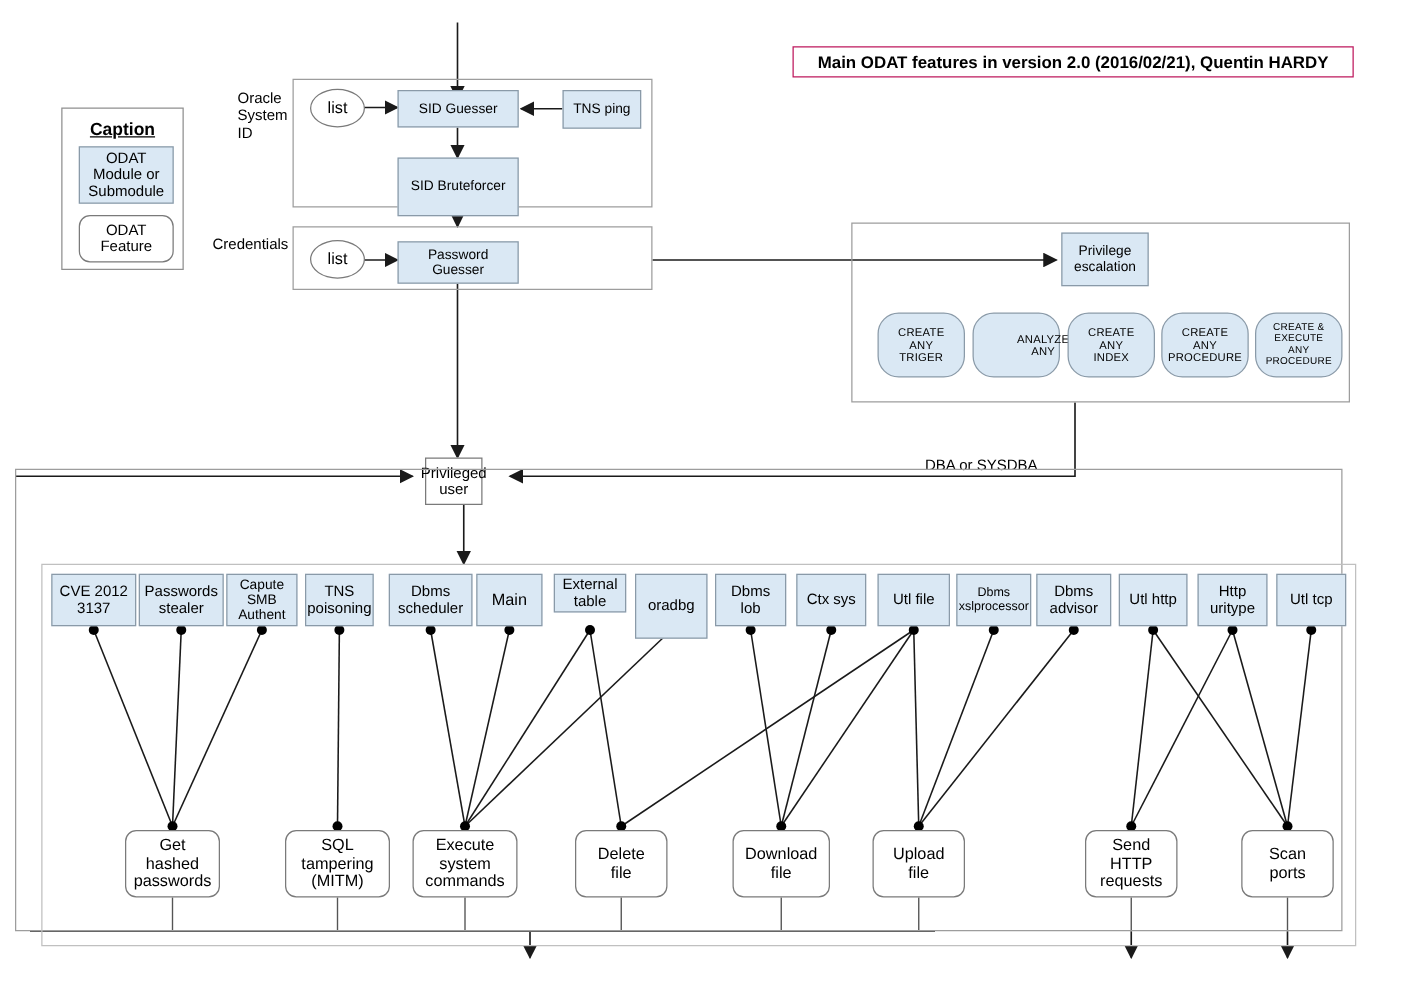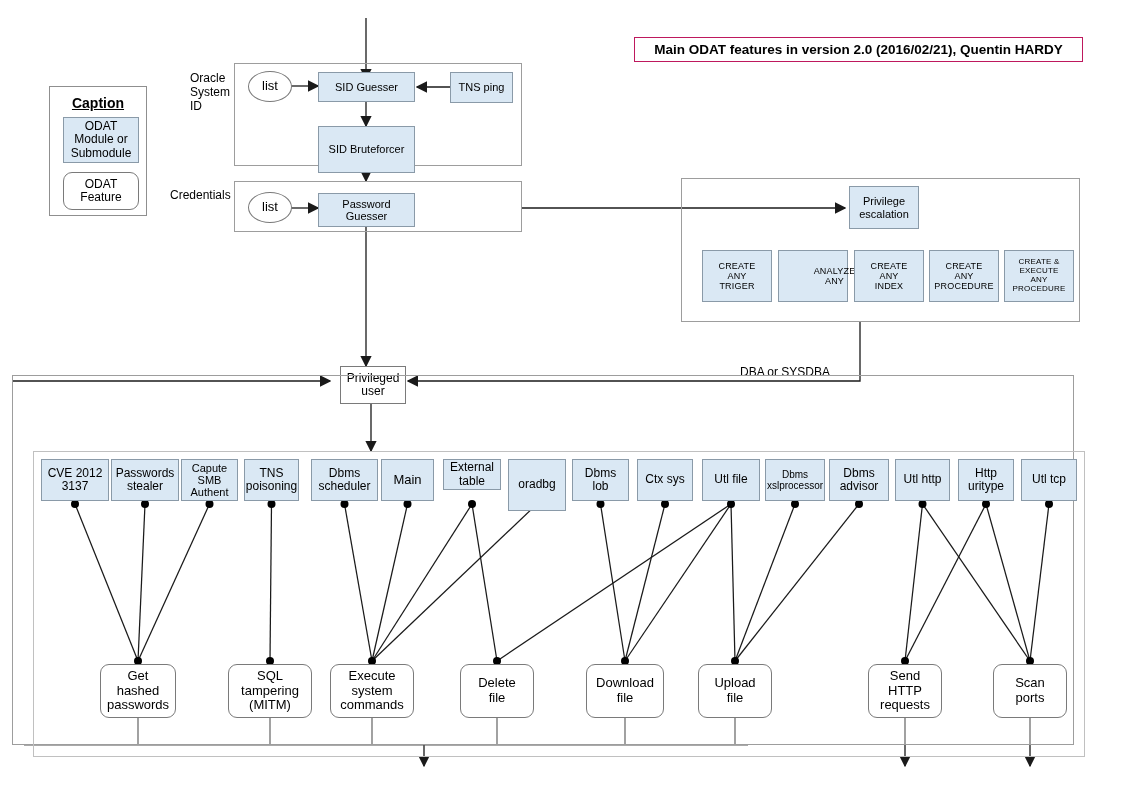--- a/index.html
+++ b/index.html
@@ -14,21 +14,21 @@
   .feat{background:#ffffff;border:1px solid #7a7a7a;border-radius:9px;font-size:13px;}
   .ellipse{background:#ffffff;border:1px solid #7a7a7a;border-radius:50%;font-size:13px;}
   .frame{position:absolute;box-sizing:border-box;border:1px solid #9d9d9d;background:transparent;}
   .frame2{position:absolute;box-sizing:border-box;border:1px solid #c0c0c0;background:transparent;}
   .plainlabel{position:absolute;font-size:12px;line-height:1.15;color:#000;}
   .title{position:absolute;box-sizing:border-box;border:1px solid #be185d;background:#fff;
          font-weight:bold;font-size:13.5px;display:flex;align-items:center;justify-content:center;}
   .capbox{position:absolute;box-sizing:border-box;border:1px solid #8f8f8f;background:#fff;}
   .captitle{position:absolute;font-weight:bold;font-size:14px;text-decoration:underline;
             width:100%;text-align:center;}
-  .priv{font-size:9px;letter-spacing:.2px;}
+  .priv{font-size:9px;letter-spacing:.2px;border-radius:17px;}
 </style>
 </head>
 <body>
 
 <div id="stage">
 
   <svg id="wires" viewBox="0 0 1123 794">
     <defs>
       <marker id="ah" markerWidth="9" markerHeight="9" refX="8" refY="4.5" orient="auto">
         <path d="M0,0 L9,4.5 L0,9 z" fill="#1a1a1a"></path>
@@ -218,21 +218,21 @@
   </div>
   <div class="node mod priv" style="left:1004px;top:250px;width:70px;height:52px;font-size:8px;">
     <div>
       <div>CREATE &amp;</div>
       <div>EXECUTE</div>
       <div>ANY</div>
       <div>PROCEDURE</div>
     </div>
   </div>
 
-  <div class="node feat" style="left:340px;top:366px;width:66px;height:38px;border-radius:0;font-size:12px;">
+  <div class="node feat" style="left:340px;top:366px;width:46px;height:38px;border-radius:0;font-size:12px;">
     <div>
       <div>Privileged</div>
       <div>user</div>
     </div>
   </div>
   <div class="plainlabel" style="left:740px;top:366px;">
     <span>DBA or SYSDBA</span>
   </div>
 
   <div class="frame" style="left:12px;top:375px;width:1062px;height:370px;"></div>

